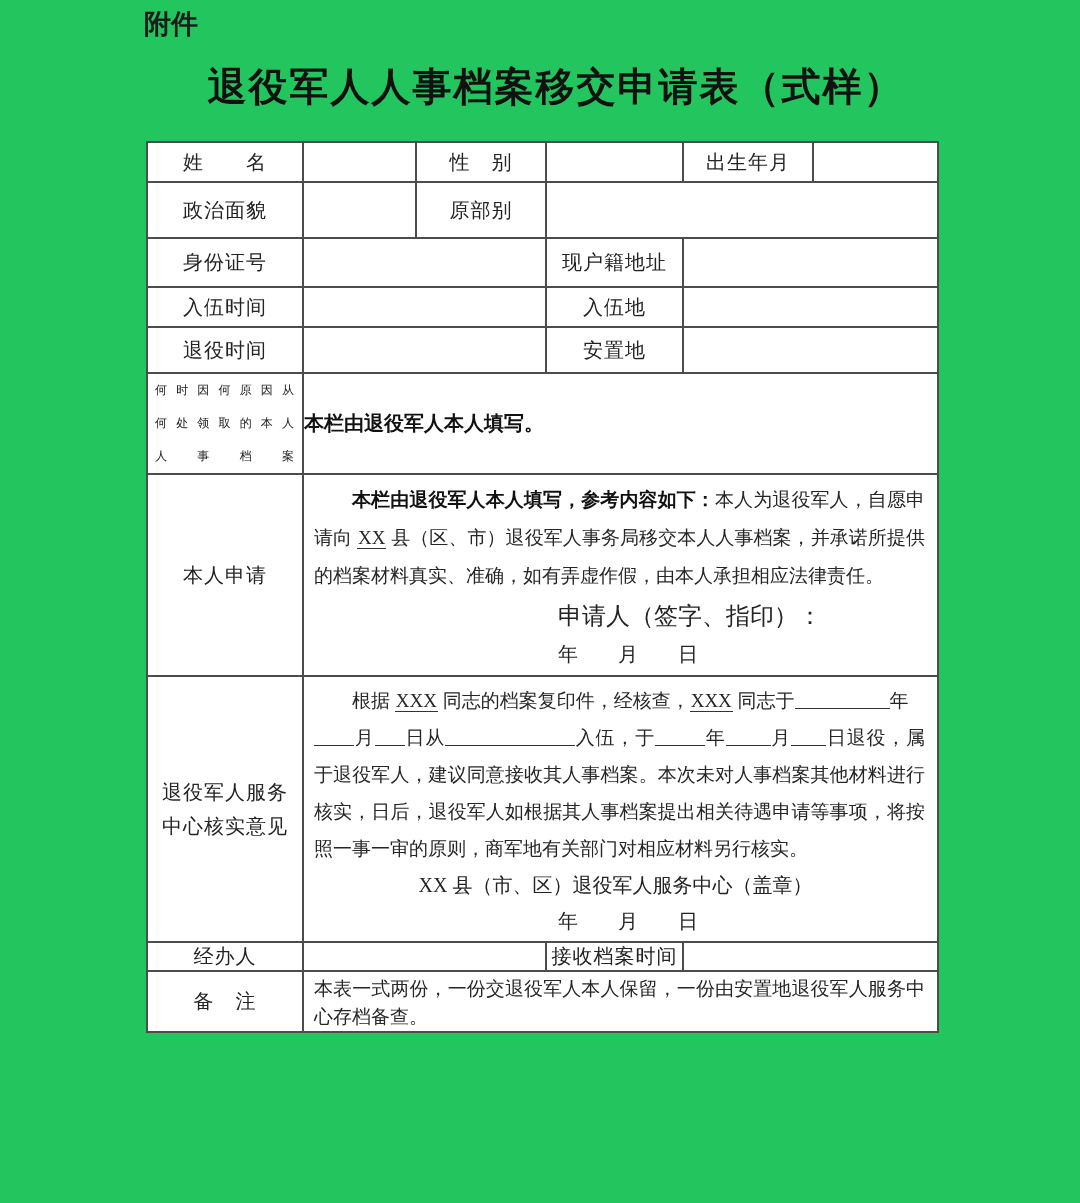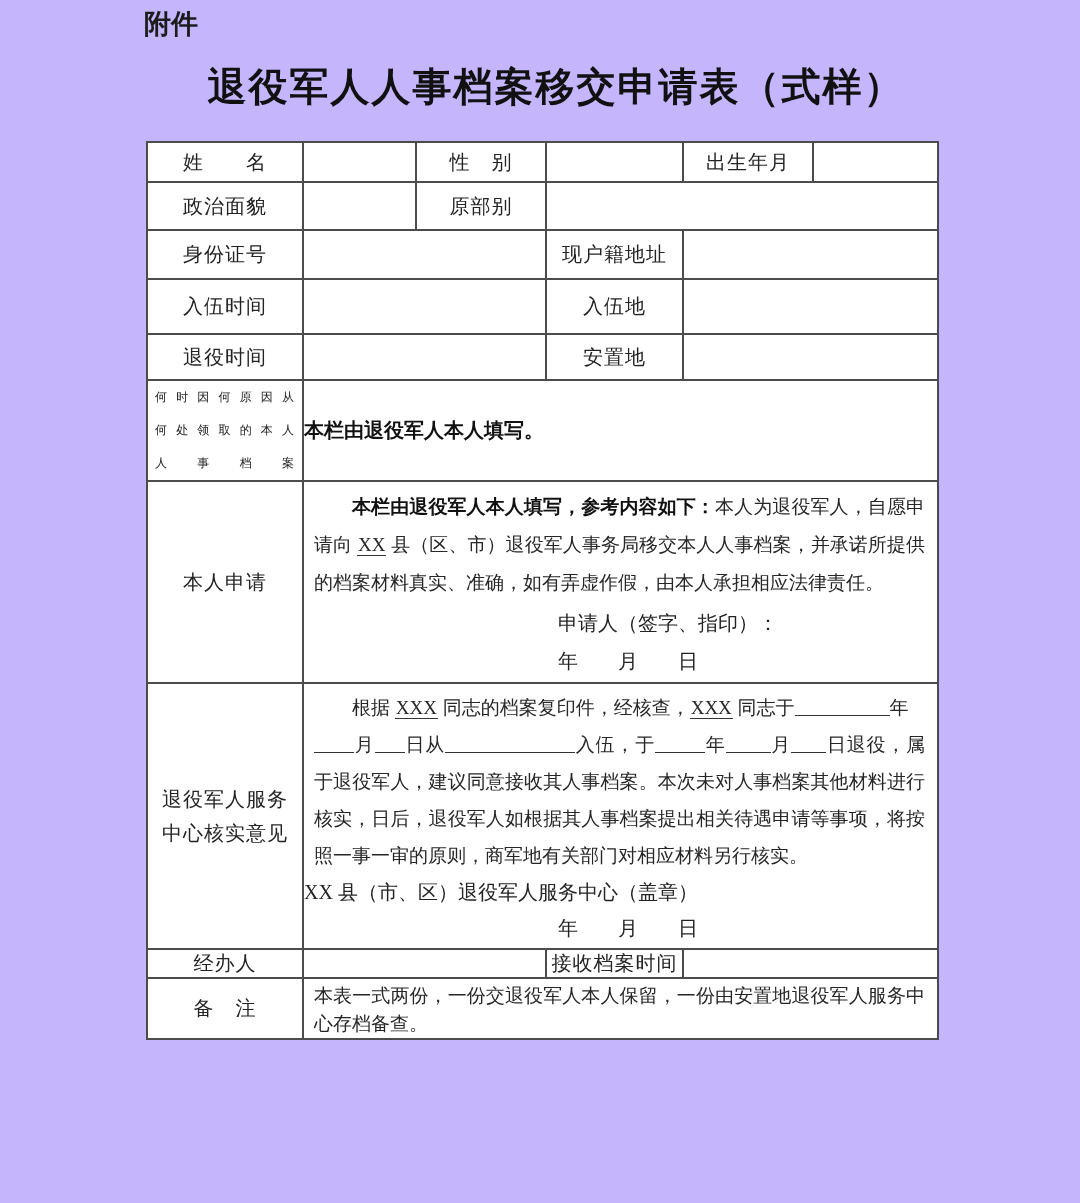--- a/index.html
+++ b/index.html
@@ -1,21 +1,21 @@
 <!DOCTYPE html>
 <html><head>
 <meta charset="utf-8">
 <style>
   html,body { margin:0; padding:0; }
   body {
     width:1080px; height:1203px; background:#ffffff;
     font-family:"Liberation Serif","DejaVu Serif",serif;
     color:#222222;
   }
-  .page { position:relative; width:1080px; height:1203px; background:#c4b5fd; overflow:hidden; }
+  .page { position:relative; width:1080px; height:1203px; background:#22c55e; overflow:hidden; }
 
   .attachment {
     position:absolute; left:144px; top:6px;
     font-family:"Liberation Sans","DejaVu Sans",sans-serif;
     font-size:27px; font-weight:600; color:#1c1c1c;
   }
   .title {
     position:absolute; left:16px; top:60px; width:100%; margin:0;
     text-align:center; font-size:39px; font-weight:700;
     letter-spacing:2px; color:#111111;
@@ -51,24 +51,24 @@
     text-align:justify; text-indent:2em; color:#262626;
   }
   .para8 { line-height:37px; padding-top:5px; }
   .u { border-bottom:1.5px solid #333333; padding:0 1px; }
   .bl {
     display:inline-block; height:1em;
     border-bottom:1.5px solid #333333;
     vertical-align:baseline; margin-bottom:-2px;
   }
 
-  .signer-line { padding-left:254px; line-height:38px; font-size:20px; margin-top:2px; }
+  .signer-line { padding-left:254px; line-height:38px; font-size:24px; margin-top:2px; }
   .date-line { padding-left:174px; text-align:center; line-height:38px; font-size:20px;
                width:300px; }
-  .stamp-line { text-align:left; padding-right:10px; line-height:36px; font-size:20px; }
+  .stamp-line { text-align:center; padding-right:10px; line-height:36px; font-size:20px; }
   .stamp-line9 { text-align:right; padding-right:22px; line-height:34px; font-size:20px; }
   .date-line8 { padding-left:174px; text-align:center; line-height:36px; font-size:20px; width:300px; }
   .date-line9 { padding-left:174px; text-align:center; line-height:34px; font-size:20px; width:300px; }
 
   .r9intro { padding:7px 0 0 38px; font-size:21px; line-height:32px; }
 
   .remark {
     margin:0; padding:3px 12px 0 10px;
     font-size:19px; line-height:28px; text-align:justify; color:#262626;
   }
@@ -95,35 +95,35 @@
     <tbody>
         <tr style="height:40px">
       <td class="lbl">姓　　名</td>
       <td class="val"></td>
       <td class="lbl">性　别</td>
       <td class="val"></td>
       <td class="lbl">出生年月</td>
       <td class="val"></td>
     </tr>
 
-    <tr style="height:48px">
+    <tr style="height:56px">
       <td class="lbl">政治面貌</td>
       <td class="val"></td>
       <td class="lbl">原部别</td>
       <td class="val" colspan="3"></td>
     </tr>
 
     <tr style="height:49px">
       <td class="lbl">身份证号</td>
       <td class="val" colspan="2"></td>
       <td class="lbl">现户籍地址</td>
       <td class="val" colspan="2"></td>
     </tr>
 
-    <tr style="height:55px">
+    <tr style="height:40px">
       <td class="lbl">入伍时间</td>
       <td class="val" colspan="2"></td>
       <td class="lbl">入伍地</td>
       <td class="val" colspan="2"></td>
     </tr>
 
     <tr style="height:46px">
       <td class="lbl">退役时间</td>
       <td class="val" colspan="2"></td>
       <td class="lbl">安置地</td>

